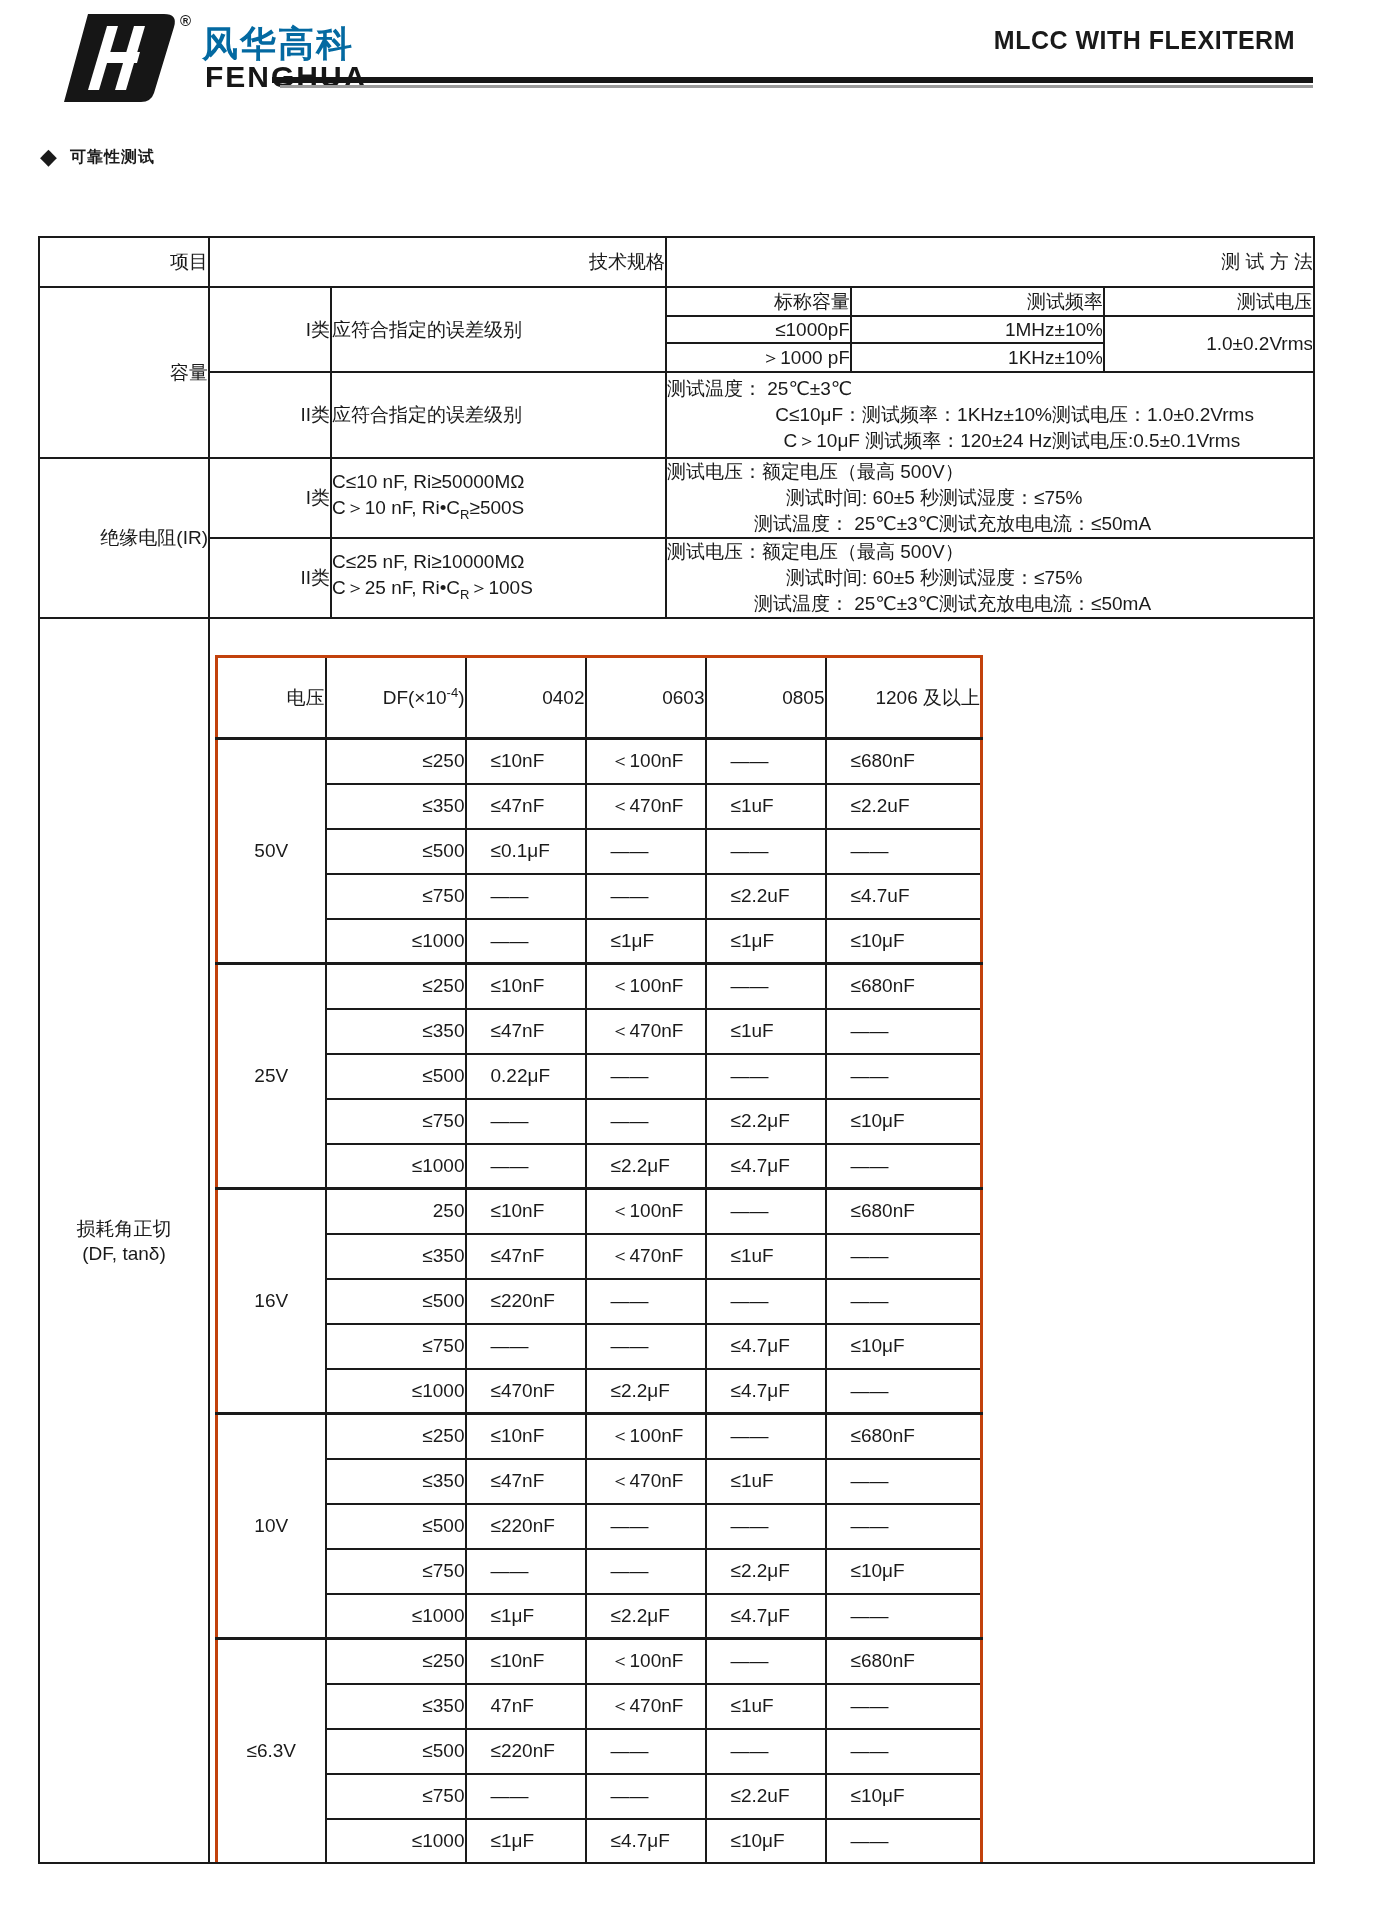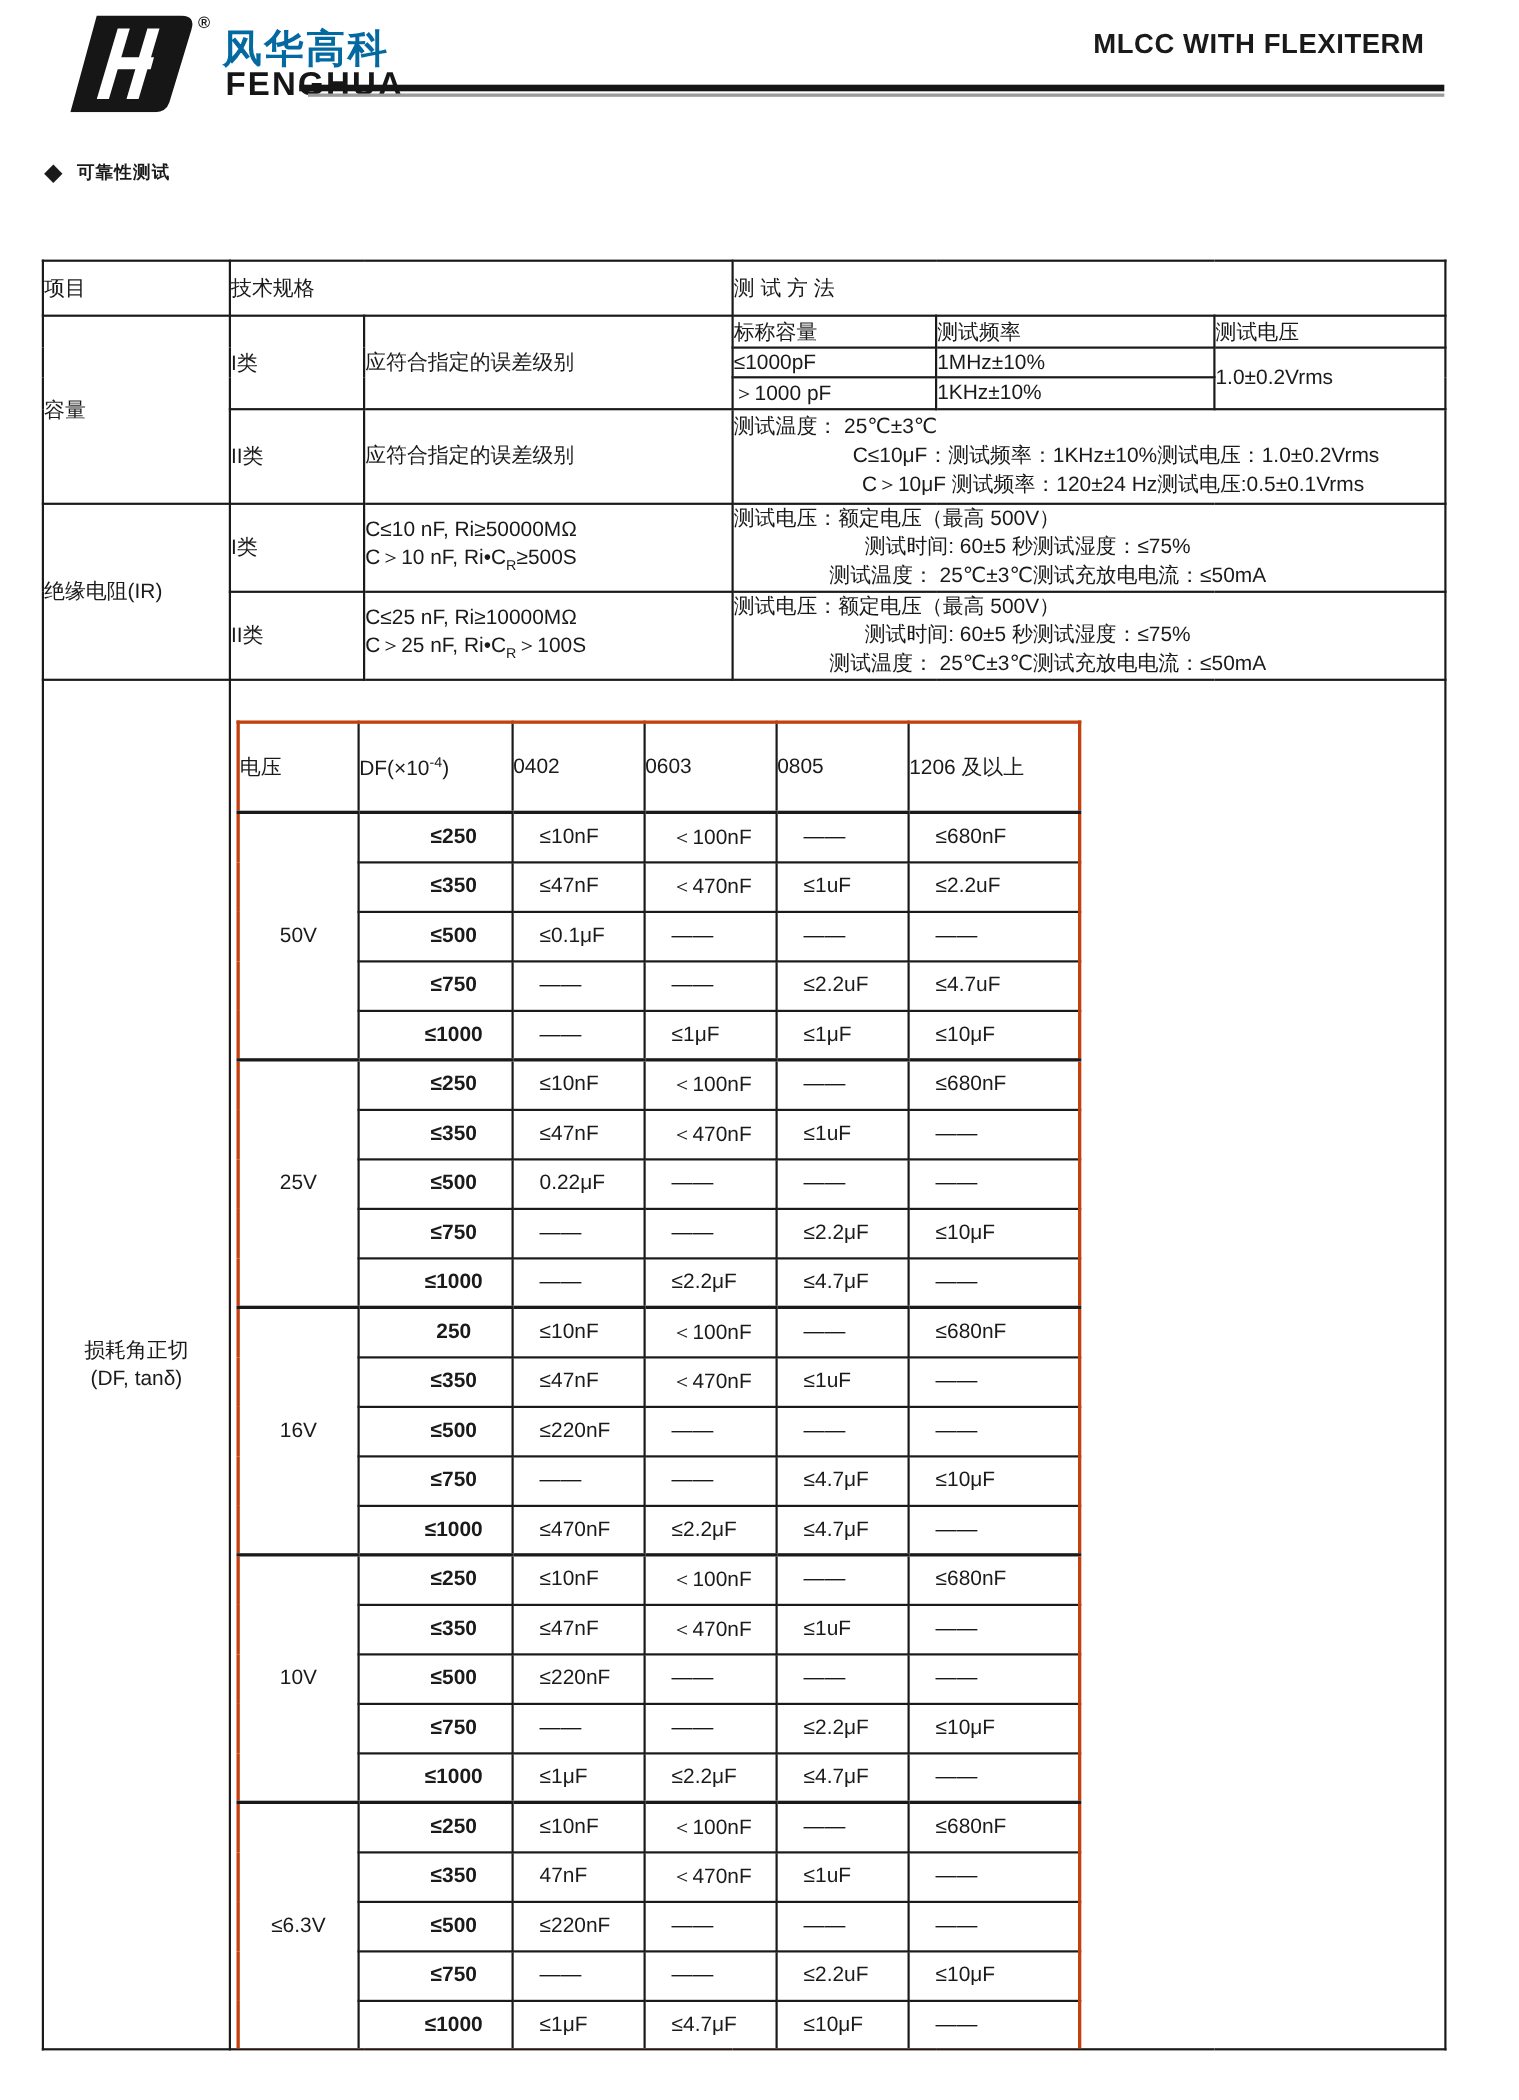--- a/index.html
+++ b/index.html
@@ -21,39 +21,39 @@
   .section-head{left:40px;top:146px;display:flex;align-items:center;gap:13px;}
   .diamond{font-size:22px;line-height:1;}
   .section-title{font-size:16px;font-weight:bold;letter-spacing:1px;}
   
   table{border-collapse:collapse;table-layout:fixed;}
   .main-table{left:38px;top:236px;width:1275px;}
   .main-table td,.main-table th{
     border:2px solid #1a1a1a;font-size:19px;font-weight:normal;
     vertical-align:middle;padding:0;overflow:hidden;
   }
-  .ctr{text-align:left;}
+  .ctr{text-align:right;border-radius:11px;}
   .spec-cell{padding-left:15px;text-align:left;line-height:26px;}
   .method-cell{padding:4px 0 4px 14px;text-align:left;vertical-align:middle;}
   .mline{display:flex;line-height:26px;white-space:nowrap;text-align:right;}
   .ml-w{flex:0 0 385px;}
   .ml-n{flex:0 0 272px;}
   
   .df-item-cell{vertical-align:top;padding-top:392px;text-align:center;line-height:25px;}
   .df-zone{position:relative;height:100%;vertical-align:top;}
   .df-zone-inner{position:relative;width:100%;height:1241px;}
   .df-note{position:absolute;left:789px;top:0;bottom:0;width:314px;border-left:2px solid #1a1a1a;}
   .df-note-text{position:absolute;left:14px;top:336px;font-size:19px;line-height:23px;white-space:nowrap;}
   
   .df-table{position:absolute;left:5px;top:35px;width:765px;border:3px solid #c2410c;}
   .df-table td,.df-table th{border:2px solid #1a1a1a;font-size:19px;font-weight:normal;padding:0;}
   .df-table tr{height:45px;}
   .df-table tr.hdr{height:82px;}
   .df-table td.val{padding-left:24px;text-align:left;}
-  .df-table td.dfv{padding-left:34px;text-align:center;font-weight:bold;}
+  .df-table td.dfv{padding-left:34px;text-align:right;}
   .df-table td.volt{text-align:center;}
   .df-table tr.grp-top td{border-top:3px solid #1a1a1a;}
   sub{font-size:13px;}
   sup{font-size:13px;}
 </style>
 </head>
 <body>
 
 <div class="abs logo-mark">
   <svg width="126" height="88" viewBox="0 0 126 88">

